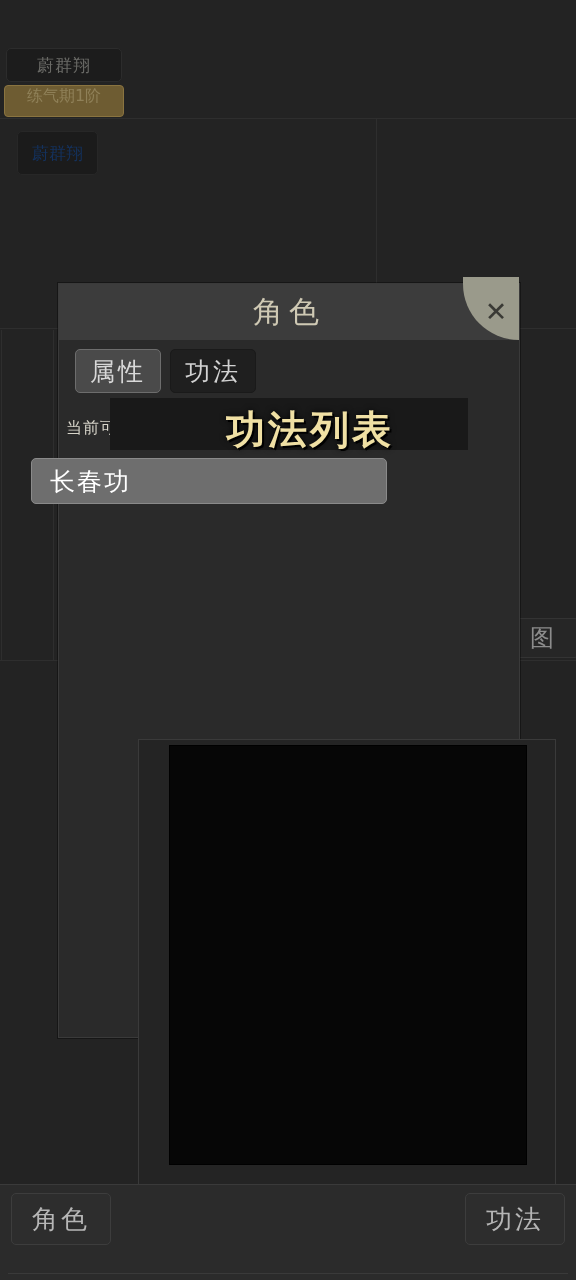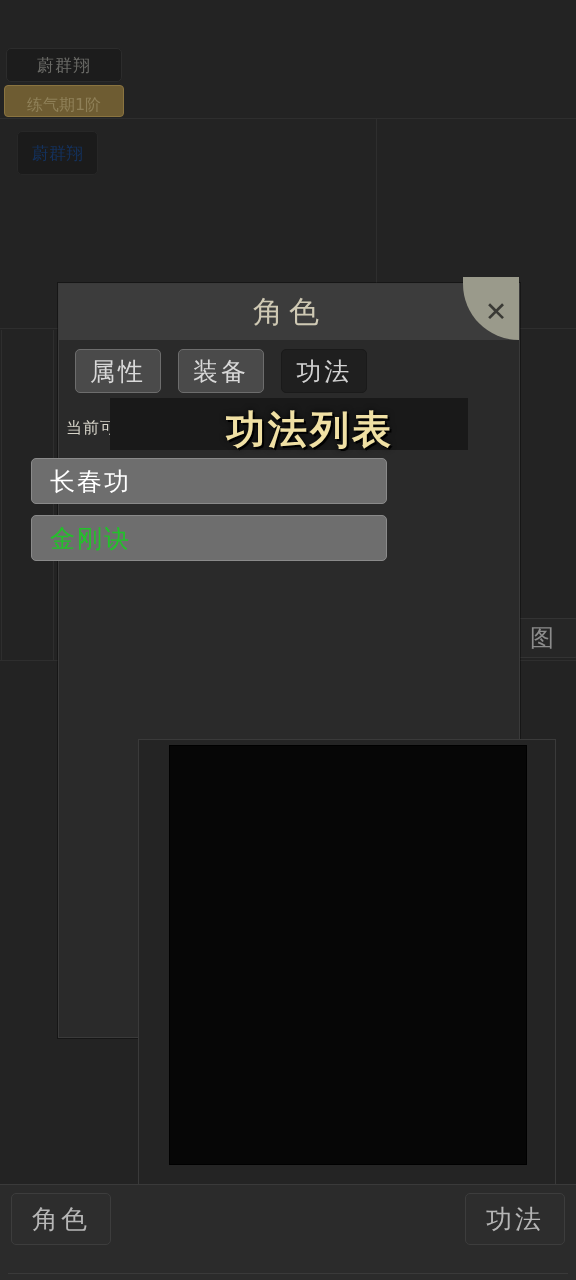--- a/index.html
+++ b/index.html
@@ -16,21 +16,21 @@
 
   .name-chip{
     position:absolute;left:6px;top:48px;width:114px;height:32px;
     background:#1c1c1c;border:1px solid #2c2c2c;border-radius:5px;
     display:flex;align-items:center;justify-content:center;
     color:#6a6a66;font-size:17px;letter-spacing:1px;
   }
   .realm-chip{
     position:absolute;left:4px;top:85px;width:118px;height:30px;
     background:#6e5c32;border:1px solid #8a7440;border-radius:4px;
-    display:flex;align-items:flex-end;justify-content:center;
+    display:flex;align-items:flex-start;justify-content:center;
     color:#8f8058;font-size:16px;letter-spacing:0px;
   }
   .blue-chip{
     position:absolute;left:17px;top:131px;width:79px;height:42px;
     background:#1b1b1b;border:1px solid #272727;border-radius:5px;
     display:flex;align-items:center;justify-content:center;
     color:#14315c;font-size:17px;
   }
   .map-chip{
     position:absolute;left:505px;top:618px;width:72px;height:38px;
@@ -77,21 +77,21 @@
     position:absolute;right:0;top:-7px;width:56px;height:63px;
     background:#9a9a8b;border-bottom-left-radius:56px;
     display:flex;align-items:center;justify-content:center;
     color:#3a3a35;font-size:27px;line-height:1;
     padding-left:10px;padding-top:6px;box-sizing:border-box;
   }
 
   #tabsrow{position:relative;height:56px;padding:8px 0 0 16px;box-sizing:border-box;}
   .tab{
     display:inline-flex;align-items:center;justify-content:center;
-    height:42px;padding:0 14px;margin-right:12px;border-radius:5px;
+    height:42px;padding:0 14px;margin-right:4px;border-radius:5px;
     font-size:25px;letter-spacing:3px;vertical-align:top;
   }
   .tab.inactive{background:#4a4a4a;border:1px solid #6d6d6d;color:#d8d8d8;}
   .tab.active{background:#1f1f1f;border:1px solid #1a1a1a;color:#d2d2d2;}
 
   #countline{
     position:absolute;left:66px;top:418px;
     color:#d7d4c9;font-size:16px;letter-spacing:1px;white-space:nowrap;
     z-index:6;
   }
@@ -101,21 +101,21 @@
     background:#242424;border:1px solid #3a3a3a;
   }
   #listinner{
     position:absolute;left:30px;top:5px;width:356px;height:418px;
     background:#060606;border:1px solid #000;
   }
   #itemswrap{
     position:absolute;left:31px;top:458px;width:356px;height:110px;z-index:8;
   }
   .listitem{
-    height:46px;margin-bottom:11px;background:#6e6e6e;
+    height:46px;margin-bottom:5px;background:#6e6e6e;
     border:1px solid #8a8a8a;border-radius:5px;
     display:flex;align-items:center;padding-left:18px;box-sizing:border-box;
     font-size:25px;letter-spacing:2px;
   }
 
   #goldoverlay{
     position:absolute;left:110px;top:398px;width:358px;height:52px;
     background:#191919;z-index:7;
   }
   #goldtitle{
@@ -159,44 +159,38 @@
     <div id="dlgtitle">角色</div>
     <div id="closebtn">
       <span>✕</span>
     </div>
   </div>
 
   <div id="tabsrow">
     <div class="tab inactive">
       <span>属性</span>
     </div>
-    <div class="tab inactive">
-      <span>装备</span>
-    </div>
     <div class="tab active">
       <span>功法</span>
     </div>
   </div>
 
   <div id="listpanel">
     <div id="listinner"></div>
   </div>
 </div>
 
 <div id="countline">当前可穿戴功法数量：</div>
 
 <div id="goldoverlay"></div>
 <div id="goldtitle">功法列表</div>
 
 <div id="itemswrap">
   <div class="listitem">
     <span id="it0" style="color: rgb(255, 255, 255);">长春功</span>
-  </div>
-  <div class="listitem">
-    <span id="it1" style="color: rgb(34, 194, 42);">金刚诀</span>
   </div>
 </div>
 
 <div id="bottombar">
   <div id="navrow">
     <div class="navbtn">
       <span>角色</span>
     </div>
     <div class="navbtn">
       <span>功法</span>

